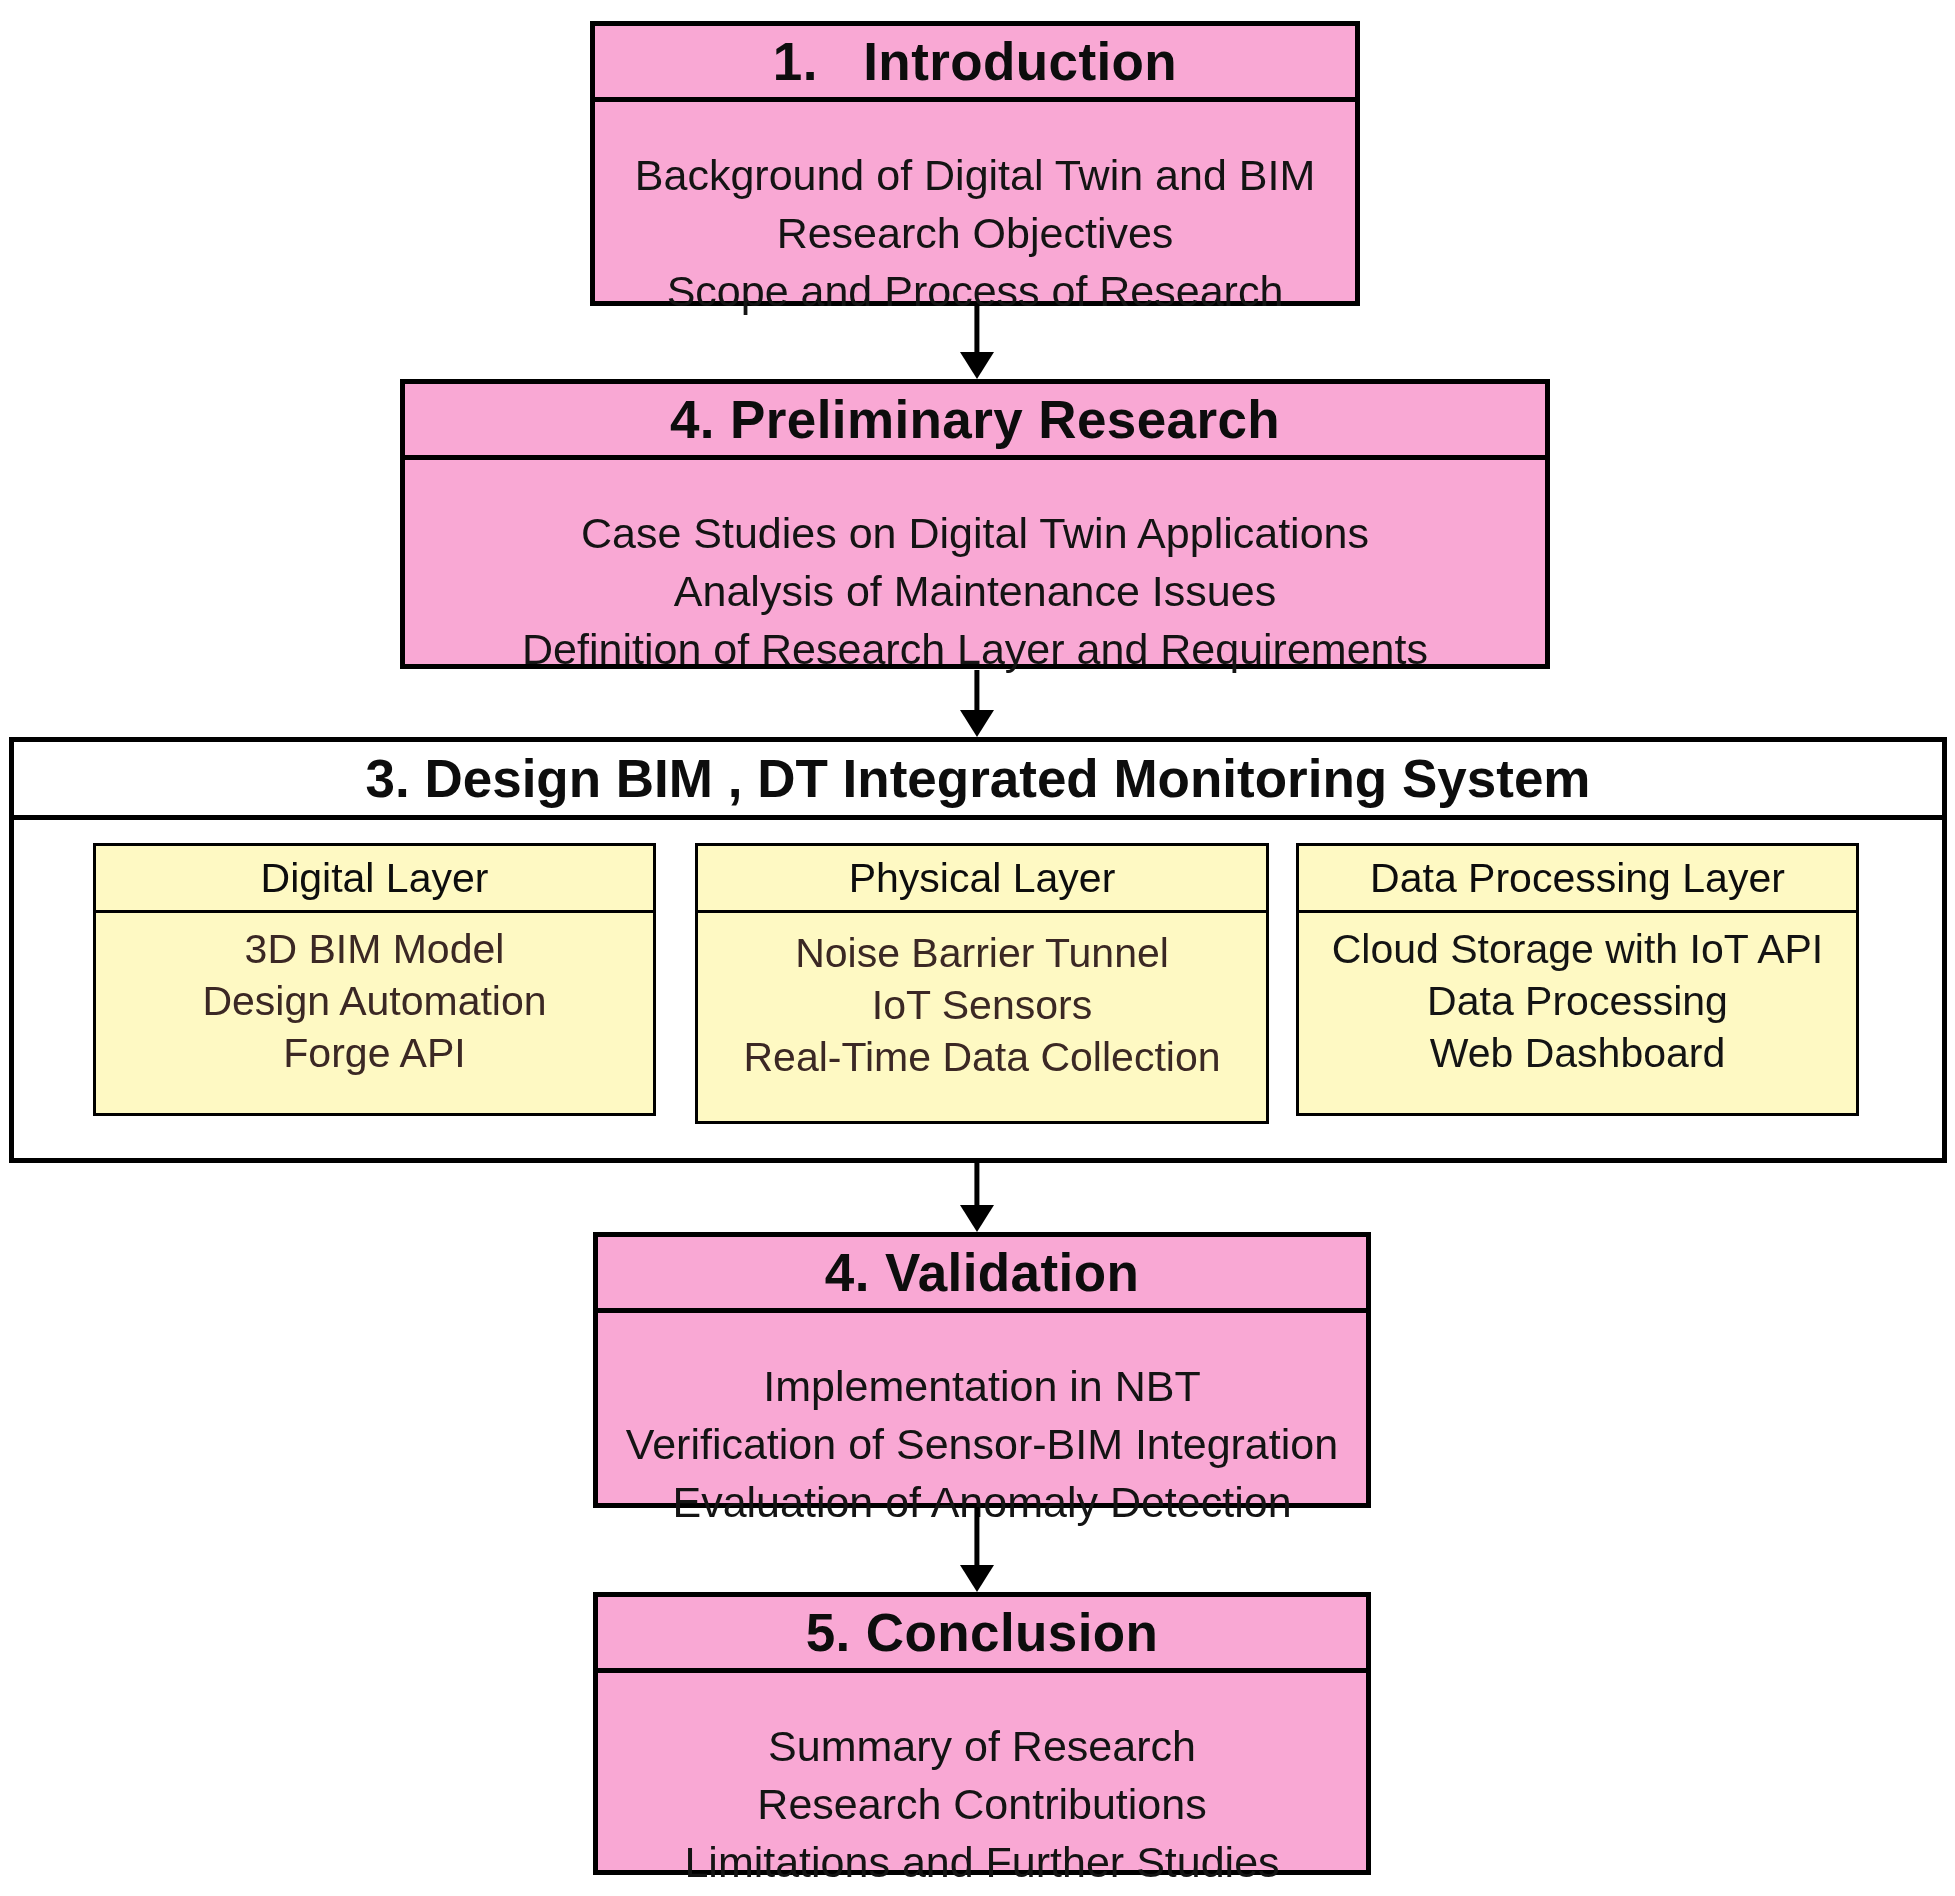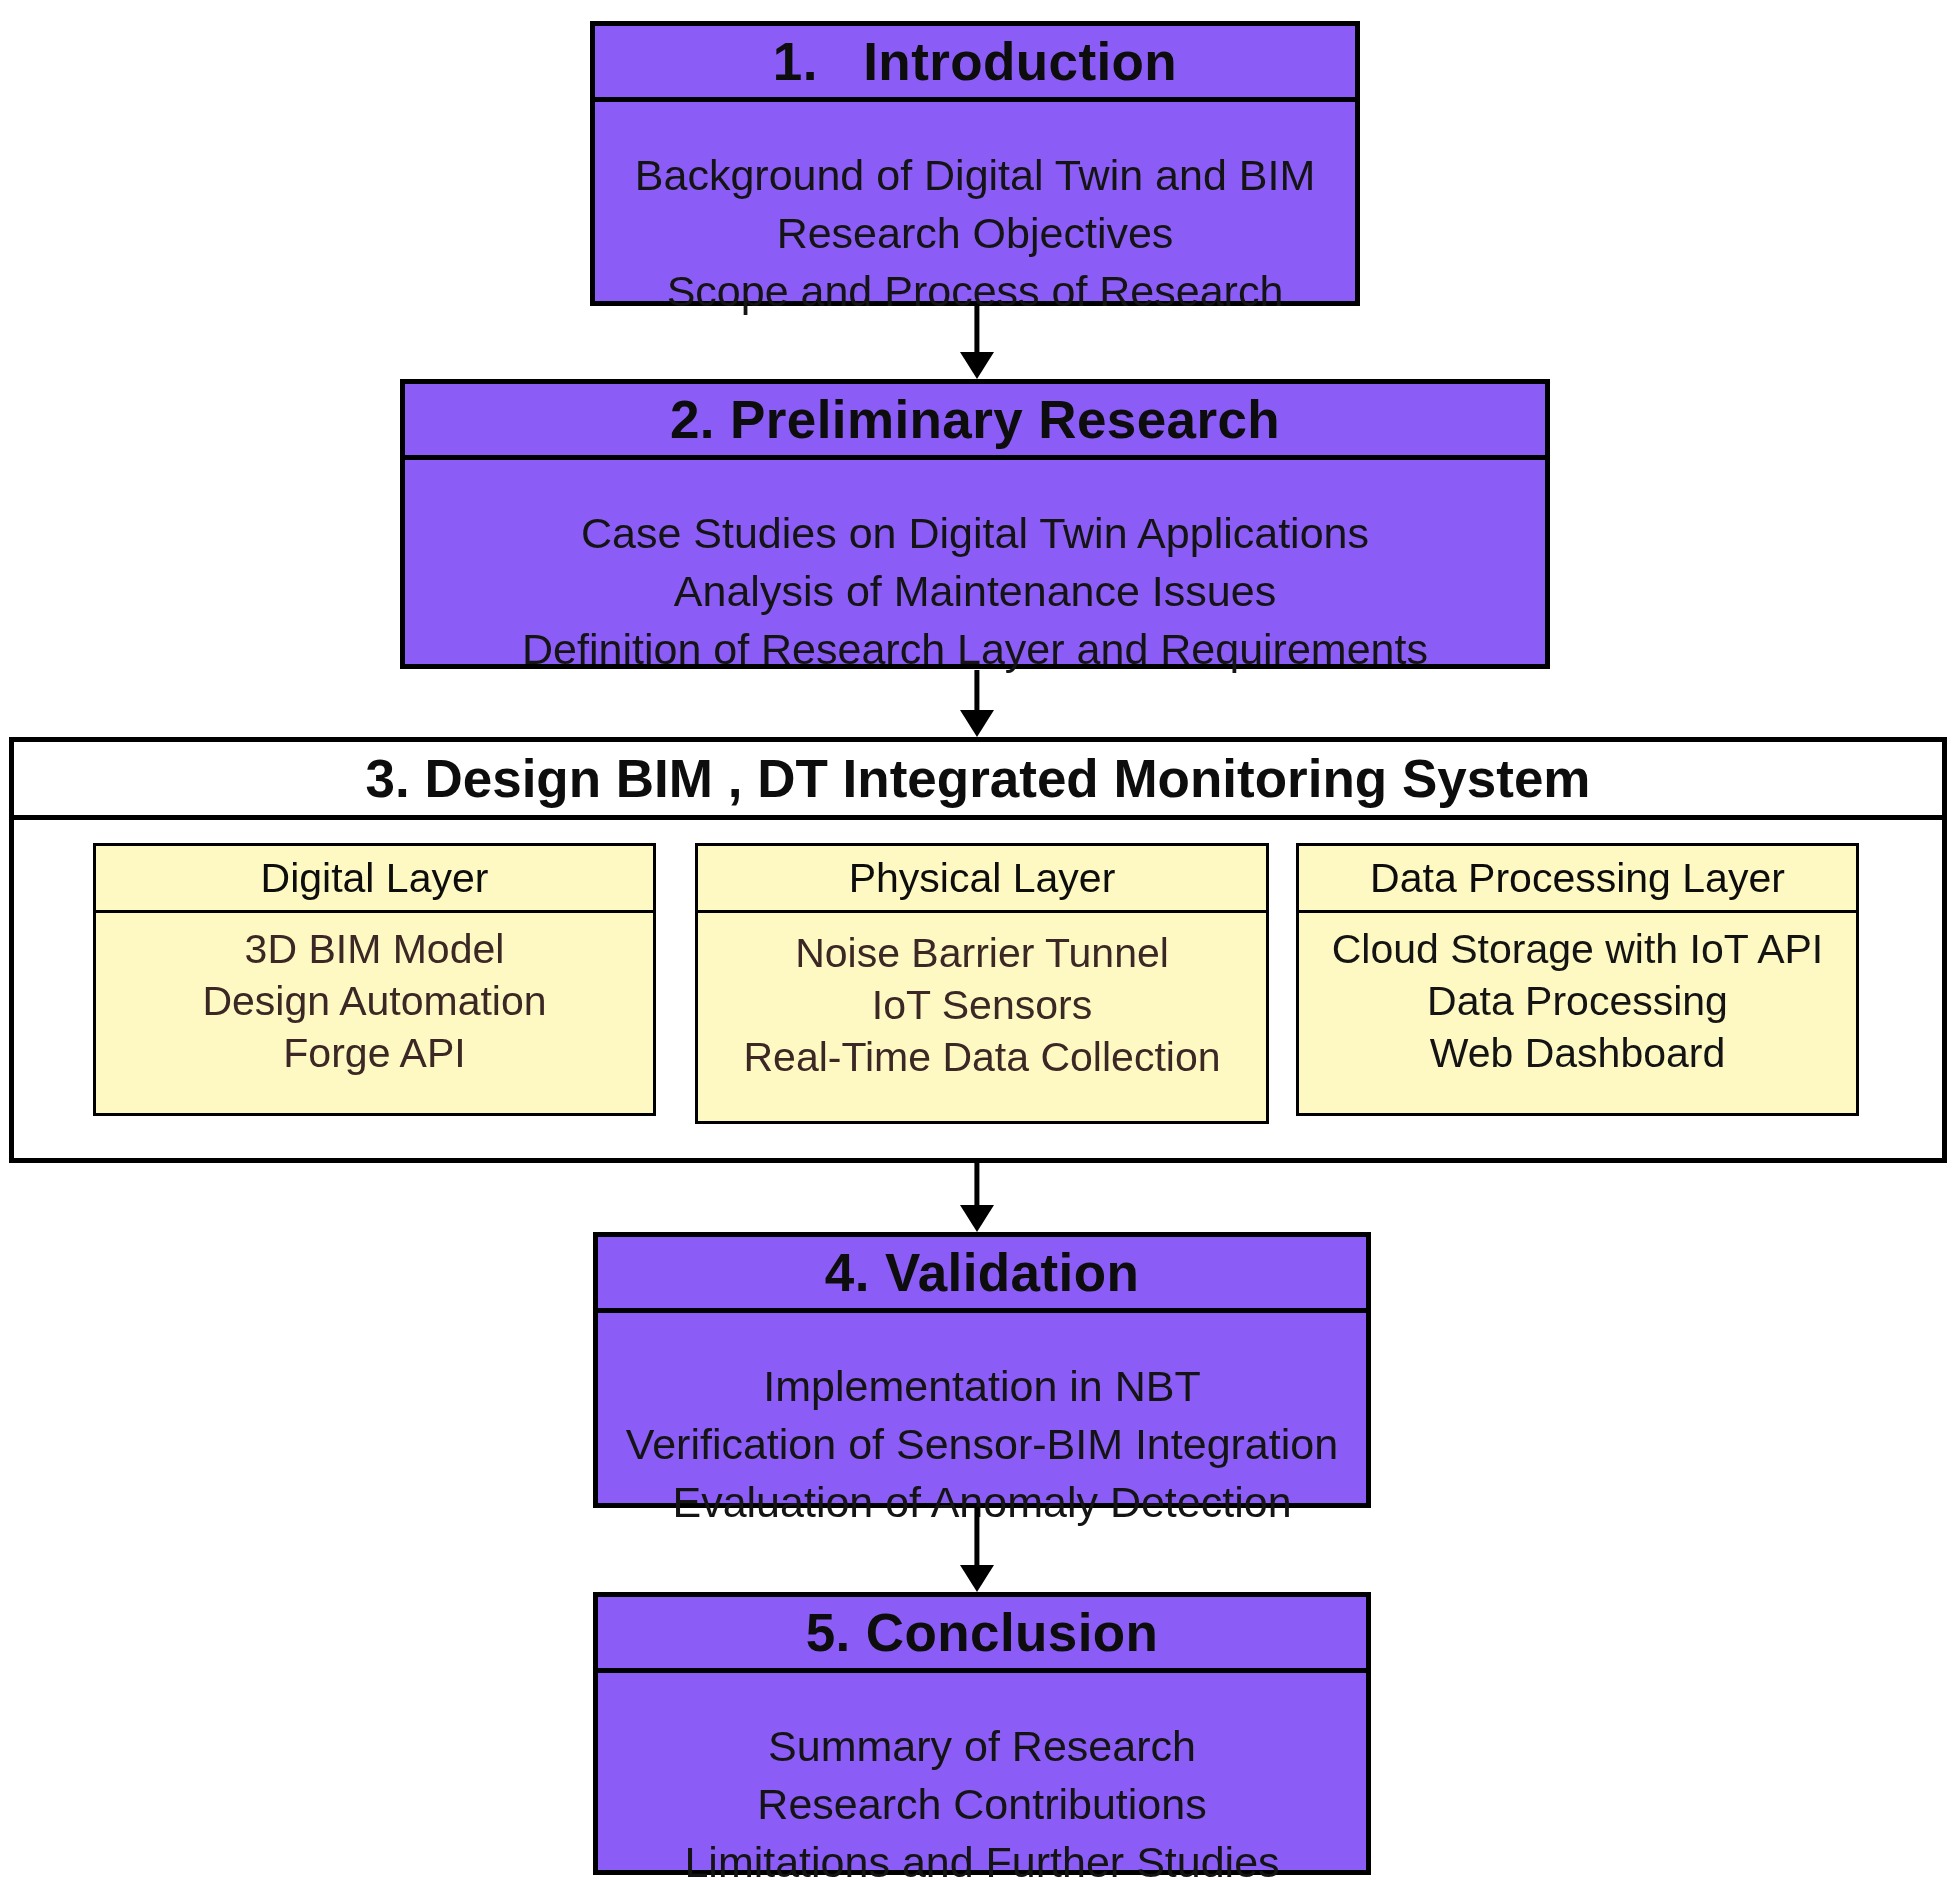--- a/index.html
+++ b/index.html
@@ -12,21 +12,21 @@
     position: relative;
     width: 1955px;
     height: 1896px;
     background: #ffffff;
     color: #0d0d0d;
     overflow: hidden;
   }
   .box {
     position: absolute;
     border: 5.2px solid #000000;
-    background: #8b5cf6;
+    background: #f9a8d4;
     box-sizing: border-box;
     display: flex;
     flex-direction: column;
   }
   .box-header {
     height: 71px;
     flex: 0 0 auto;
     border-bottom: 5.2px solid #000000;
     display: flex;
     align-items: center;
@@ -138,21 +138,21 @@
       <div>Scope and Process of Research</div>
     </div>
   </div>
 
   <div class="arrow" style="left:955px; top:306px; height:73px;">
     <div class="arrow-line" style="height:50px;"></div>
     <div class="arrow-head"></div>
   </div>
 
   <div class="box" style="left:400px; top:379px; width:1150px; height:290px;">
-    <div class="box-header">2. Preliminary Research</div>
+    <div class="box-header">4. Preliminary Research</div>
     <div class="box-body">
       <div>Case Studies on Digital Twin Applications</div>
       <div>Analysis of Maintenance Issues</div>
       <div>Definition of Research Layer and Requirements</div>
     </div>
   </div>
 
   <div class="arrow" style="left:955px; top:670px; height:67px;">
     <div class="arrow-line" style="height:44px;"></div>
     <div class="arrow-head"></div>

